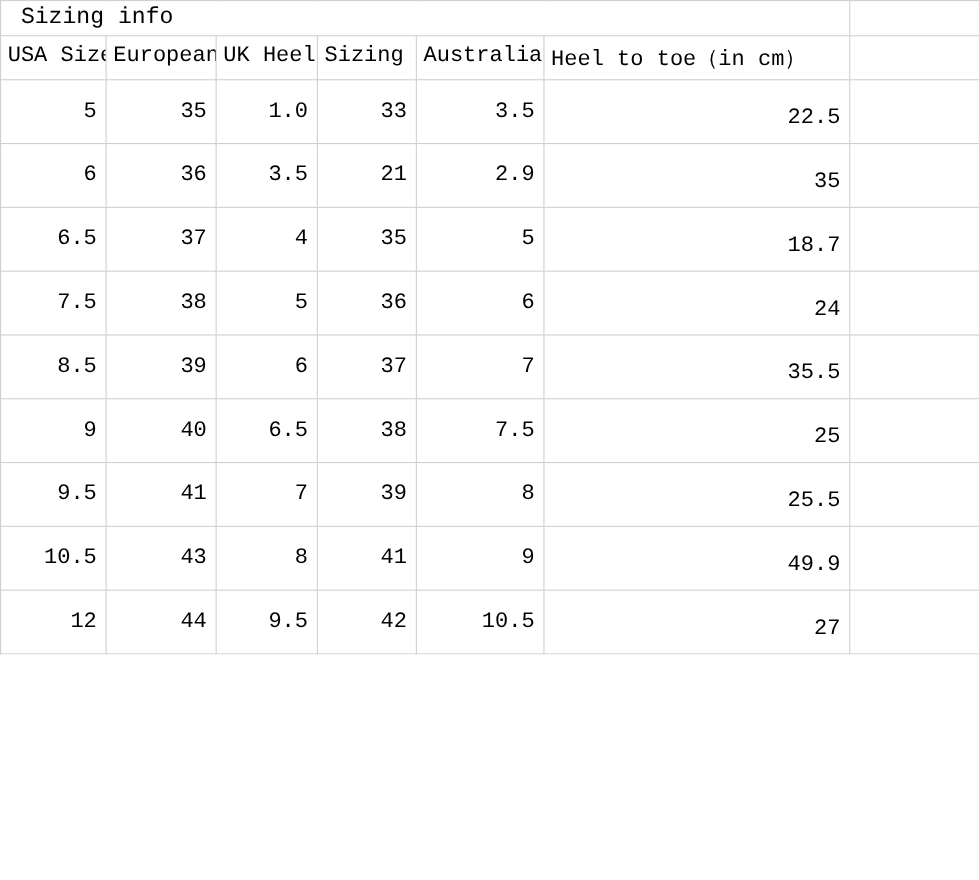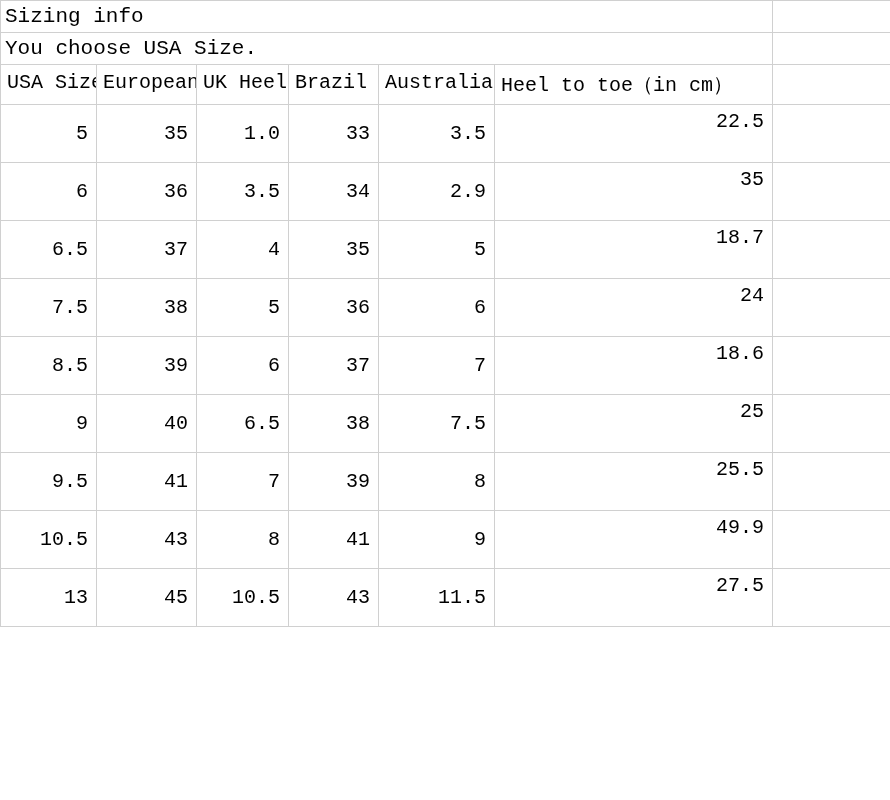--- a/index.html
+++ b/index.html
@@ -21,42 +21,42 @@
     border: 1px solid #d0d0d0;
     padding: 4px 6px;
     height: 34px;
     vertical-align: middle;
     white-space: nowrap;
     overflow: hidden;
   }
   tr.title-row td {
     text-align: left;
     font-size: 21px;
-    padding-left: 4px;
+    padding-left: 18px;
     height: 32px;
   }
   tr.header-row th {
     text-align: left;
     font-weight: normal;
     font-size: 20px;
     height: 40px;
     padding-left: 6px;
     vertical-align: top;
     padding-top: 6px;
   }
   tr.data-row td {
     text-align: right;
     font-size: 20px;
     padding-right: 8px;
     height: 58px;
     vertical-align: middle;
   }
   tr.data-row td.last-col {
     vertical-align: top;
-    padding-top: 5px;
+    padding-top: 23px;
     margin-top: 31px;
   }
   col.c0 { width: 96px; }
   col.c1 { width: 100px; }
   col.c2 { width: 92px; }
   col.c3 { width: 90px; }
   col.c4 { width: 116px; }
   col.c5 { width: 278px; }
   col.c6 { width: 118px; }
 </style>
@@ -71,47 +71,43 @@
       <col class="c3">
       <col class="c4">
       <col class="c5">
       <col class="c6">
   </colgroup>
   <tbody id="tbody">
     <tr class="title-row">
       <td colspan="6">Sizing info</td>
       <td></td>
     </tr>
-    <tr class="title-row">
-      <td colspan="6">You choose USA Size.</td>
-      <td></td>
-    </tr>
     <tr class="header-row">
       <th>USA Size</th>
       <th>European</th>
       <th>UK Heel</th>
-      <th>Brazil</th>
+      <th>Sizing</th>
       <th>Australia</th>
       <th>Heel to toe（in cm）</th>
       <th></th>
     </tr>
   <tr class="data-row">
         <td>5</td>
         <td>35</td>
         <td>1.0</td>
         <td>33</td>
         <td>3.5</td>
         <td class="last-col">22.5</td>
         <td></td>
       </tr>
       <tr class="data-row">
         <td>6</td>
         <td>36</td>
         <td>3.5</td>
-        <td>34</td>
+        <td>21</td>
         <td>2.9</td>
         <td class="last-col">35</td>
         <td></td>
       </tr>
       <tr class="data-row">
         <td>6.5</td>
         <td>37</td>
         <td>4</td>
         <td>35</td>
         <td>5</td>
@@ -126,21 +122,21 @@
         <td>6</td>
         <td class="last-col">24</td>
         <td></td>
       </tr>
       <tr class="data-row">
         <td>8.5</td>
         <td>39</td>
         <td>6</td>
         <td>37</td>
         <td>7</td>
-        <td class="last-col">18.6</td>
+        <td class="last-col">35.5</td>
         <td></td>
       </tr>
       <tr class="data-row">
         <td>9</td>
         <td>40</td>
         <td>6.5</td>
         <td>38</td>
         <td>7.5</td>
         <td class="last-col">25</td>
         <td></td>
@@ -157,22 +153,22 @@
       <tr class="data-row">
         <td>10.5</td>
         <td>43</td>
         <td>8</td>
         <td>41</td>
         <td>9</td>
         <td class="last-col">49.9</td>
         <td></td>
       </tr>
       <tr class="data-row">
-        <td>13</td>
-        <td>45</td>
+        <td>12</td>
+        <td>44</td>
+        <td>9.5</td>
+        <td>42</td>
         <td>10.5</td>
-        <td>43</td>
-        <td>11.5</td>
-        <td class="last-col">27.5</td>
+        <td class="last-col">27</td>
         <td></td>
       </tr>
     </tbody>
 </table>
 
 </body></html>

